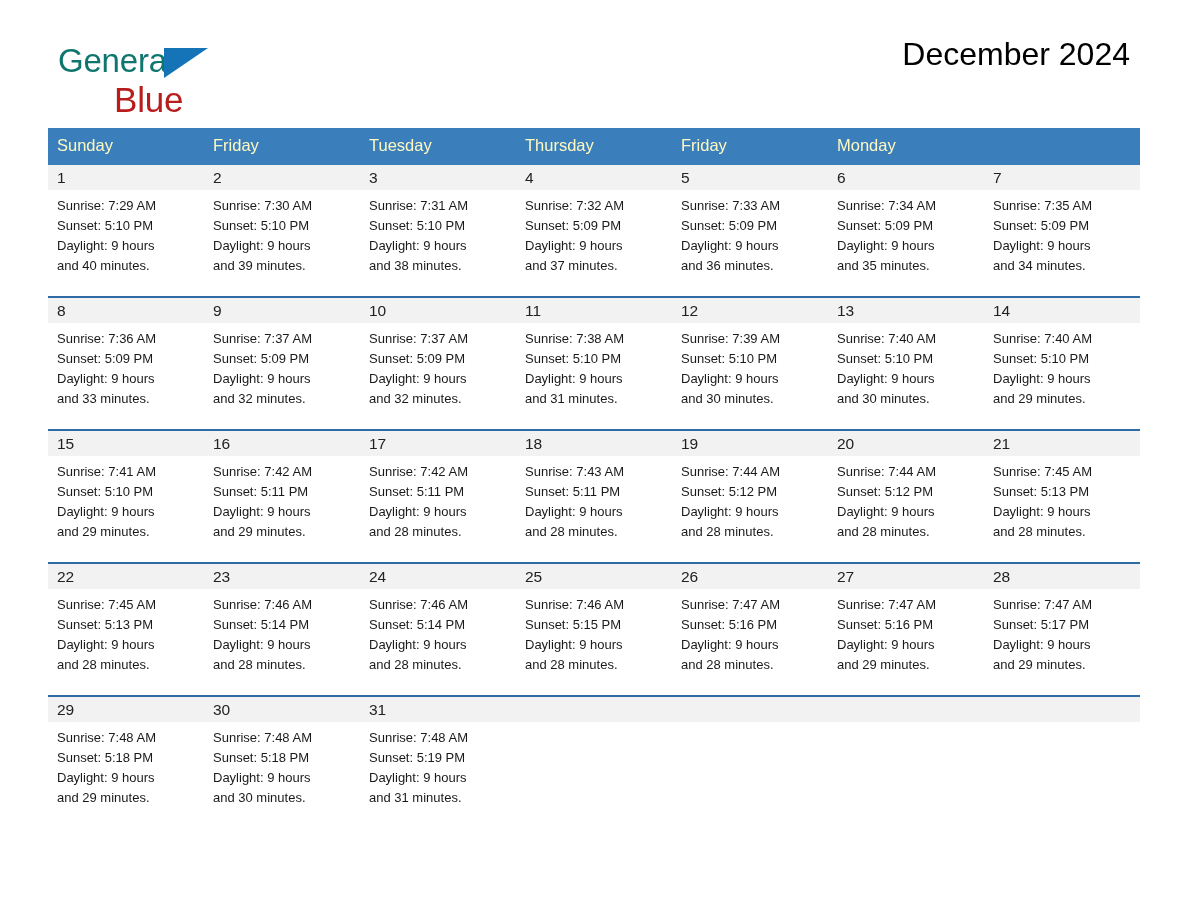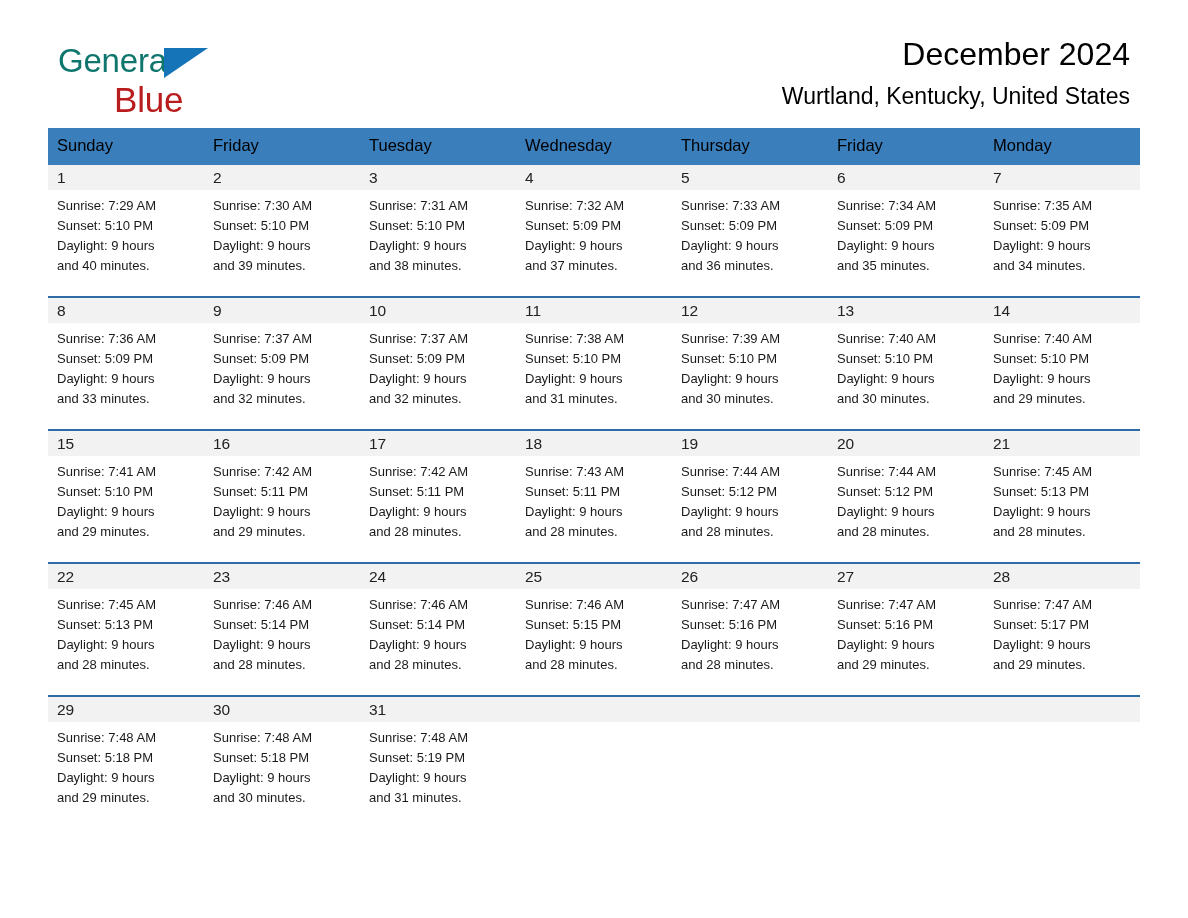--- a/index.html
+++ b/index.html
@@ -84,21 +84,21 @@
   .calendar {
     margin-top: 18px;
     width: 1092px;
   }
   .weekdays {
     display: grid;
     grid-template-columns: repeat(7, 1fr);
     background: #3a7ebc;
   }
   .weekday {
-    color: #000000;
+    color: #fef9c3;
     font-size: 16.5px;
     padding: 8px 0 9px 9px;
     box-sizing: border-box;
     line-height: 1.2;
   }
   .week {
     display: grid;
     grid-template-columns: repeat(7, 1fr);
     border-top: 2px solid #2f6ca6;
     margin-top: 13px;
@@ -150,32 +150,30 @@
     <div class="brand">
       <span class="brand-row1">
         <span>General</span>
         <span class="brand-tri"></span>
       </span>
       <span class="brand-row2">Blue</span>
     </div>
 
     <div class="title-block">
       <h1 class="month-title">December 2024</h1>
-      <div class="location">Wurtland, Kentucky, United States</div>
     </div>
 
   </div>
 
   <div class="calendar">
 
     <div class="weekdays">
       <div class="weekday">Sunday</div>
       <div class="weekday">Friday</div>
       <div class="weekday">Tuesday</div>
-      <div class="weekday">Wednesday</div>
       <div class="weekday">Thursday</div>
       <div class="weekday">Friday</div>
       <div class="weekday">Monday</div>
     </div>
 
     <div id="weeks-container">
         <div class="week first">
           <div class="daycell">
             <div class="daynum-band">
               <span class="daynum">1</span>

